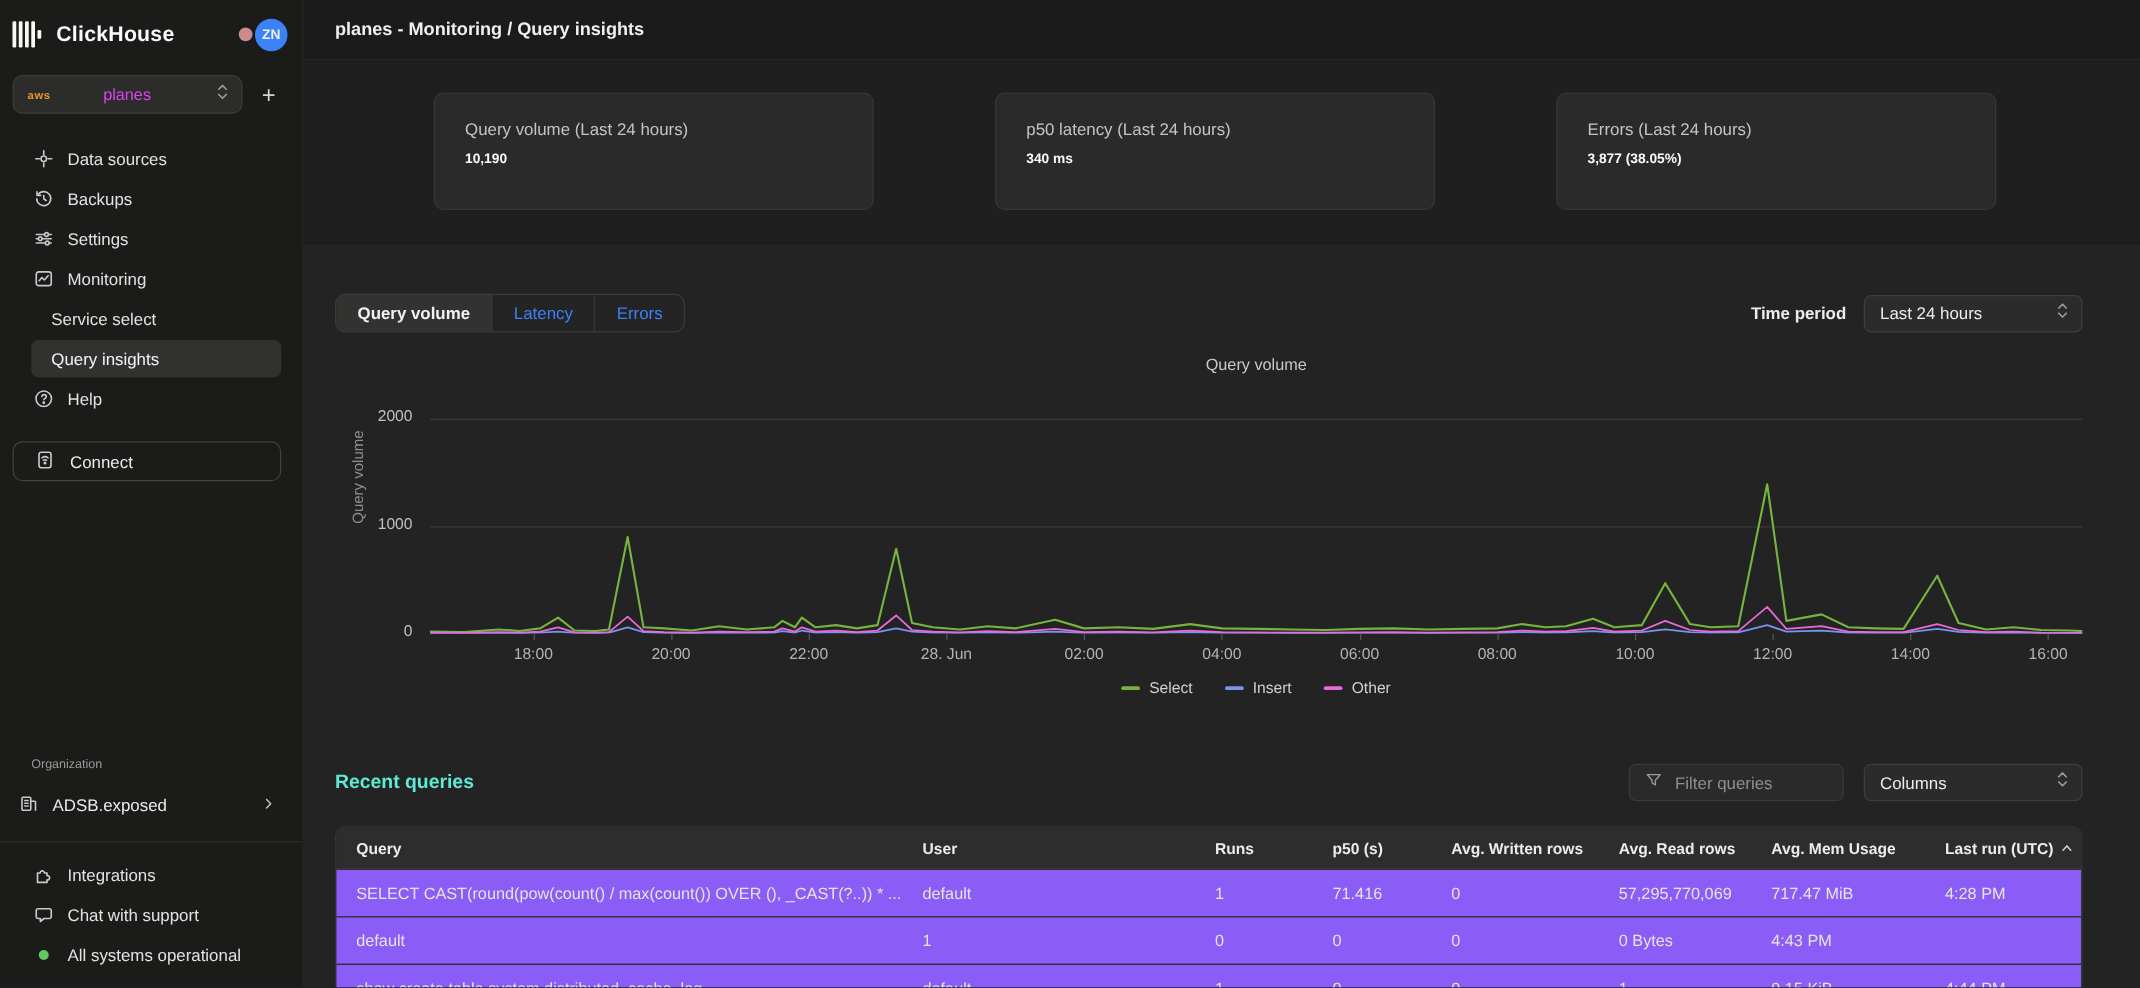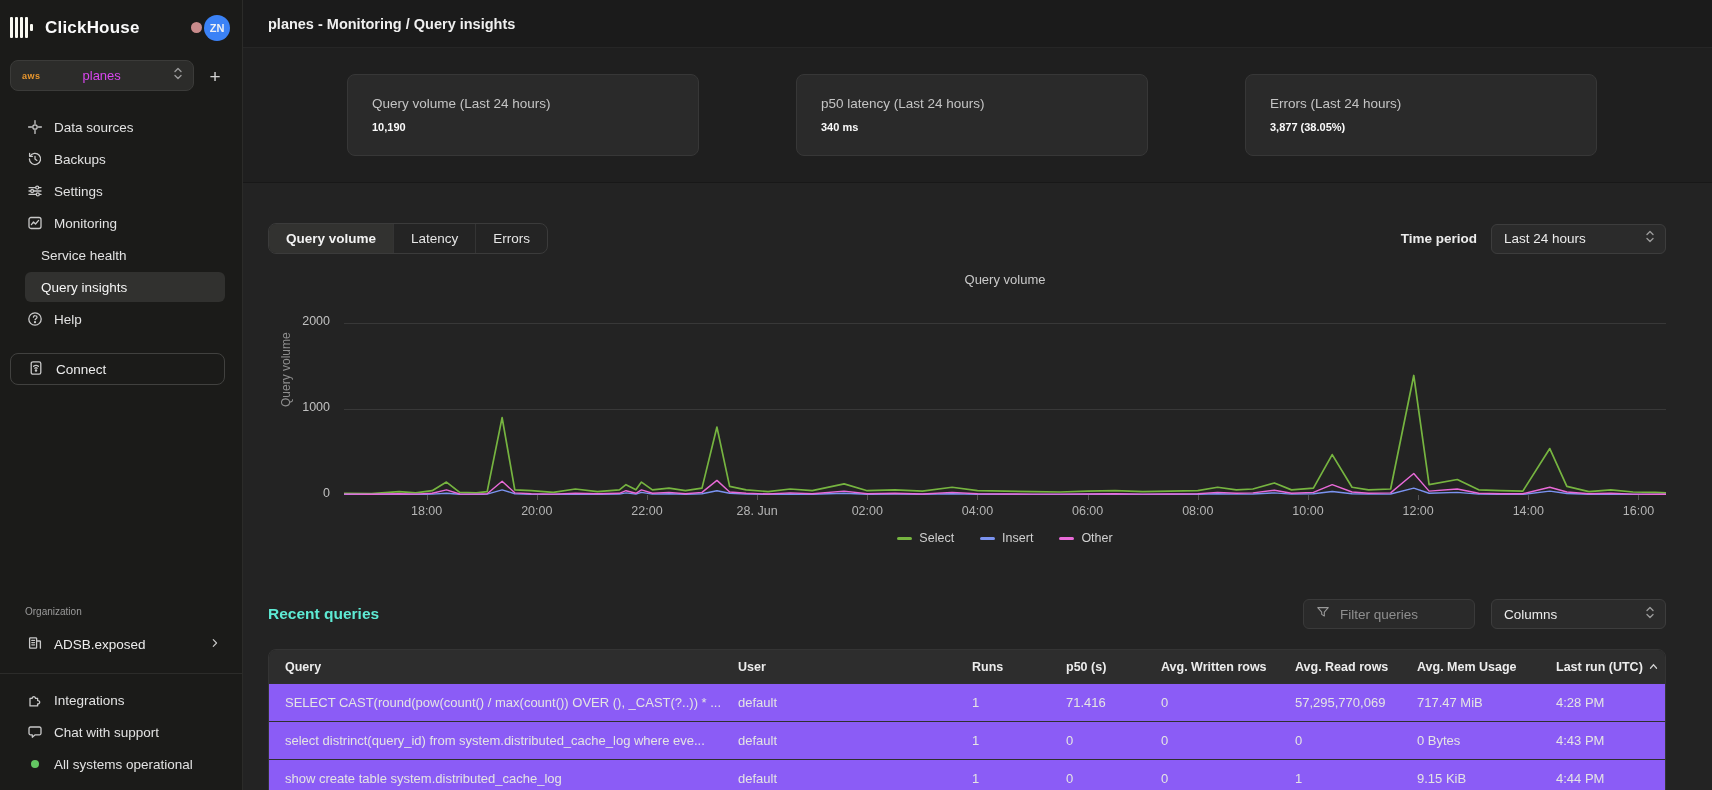--- a/index.html
+++ b/index.html
@@ -36,41 +36,41 @@
     font-size:13.5px; color:#e2e2e2; cursor:pointer; }
   .side-item .ic { width:16px; height:16px; display:flex; align-items:center; justify-content:center; }
   .side-item.indent { padding-left:41px; }
   .side-item.selected { margin:1px 17px 1px 25px; padding-left:16px; height:30px;
     background:#31312f; border-radius:6px; color:#f5f5f5; }
   .connect-btn { margin:18px 17px 0 10px; height:32px; background:none; border:1px solid #41413f;
     border-radius:8px; display:flex; align-items:center; padding-left:17px; gap:12px;
     font-size:13.5px; color:#ececec; cursor:pointer; font-family:inherit; }
   .org-block { margin-top:auto; padding:0 0 0 0; }
   .org-heading { font-size:10px; color:#9a9a9a; padding-left:25px; margin-bottom:12px; }
-  .org-item { height:30px; display:flex; align-items:center; padding:0 20px 0 27px; gap:11px;
+  .org-item { height:30px; display:flex; align-items:center; padding:0 20px 0 15px; gap:11px;
     font-size:13.5px; color:#ececec; cursor:pointer; }
   .org-item .chev { margin-left:auto; }
   .side-divider { height:1px; background:#2c2c2a; margin:14px 0 10px 0; }
   .side-footer { padding-bottom:10px; }
   .status-dot { width:8px; height:8px; border-radius:50%; margin:0 4px; }
   
   main { flex:1; display:flex; flex-direction:column; background:#232323; }
   header.topbar { height:48px; min-height:48px; background:#1b1b1b; border-bottom:1px solid #262626;
     display:flex; align-items:center; padding-left:25px; }
   .breadcrumb { font-size:14.5px; font-weight:700; color:#f0f0f0; }
   .stats-band { background:#1f1f1f; padding:26px 0 26px 104px; display:flex; gap:97px;
     border-bottom:1px solid #181818; }
-  .stat-card { width:352px; height:82px; background:#2a2a2a; border:1px solid #373737; border-radius:8px;
+  .stat-card { width:352px; height:94px; background:#2a2a2a; border:1px solid #373737; border-radius:8px;
     padding:21px 24px; }
   .stat-label { font-size:13.5px; color:#c4c4c4; }
   .stat-value { font-size:11px; font-weight:700; color:#fafafa; margin-top:10px; }
   .content { flex:1; padding:40px 46px 0 25px; background:#232323; overflow:hidden; }
   .tabs-row { display:flex; align-items:center; justify-content:space-between; }
   .tab-group { display:inline-flex; border:1px solid #3b3b3b; border-radius:8px; overflow:hidden; background:#242424; }
-  .tab { padding:7px 17px; font-size:13.5px; color:#e5e5e5; cursor:pointer; border-right:1px solid #343434; }
+  .tab { padding:7px 17px; font-size:13.5px; color:#3b82f6; cursor:pointer; border-right:1px solid #343434; }
   .tab:last-child { border-right:none; }
   .tab.active { background:#323230; color:#f2f2f2; font-weight:700; }
   .time-period { display:flex; align-items:center; gap:14px; }
   .tp-label { font-size:13.5px; font-weight:700; color:#ececec; }
   .select-box { width:175px; height:30px; background:#2b2b2b; border:1px solid #3d3d3d; border-radius:6px;
     display:flex; align-items:center; padding:0 10px 0 12px; cursor:pointer; }
   .select-box .sel-val { flex:1; font-size:13.5px; color:#ececec; }
   .chart-title { margin-left:76px; margin-top:18px; text-align:center; font-size:13px; color:#cacaca; }
   .chart-wrap { display:flex; margin-top:8px; position:relative; }
   .y-axis-title { position:absolute; left:8px; top:95px; transform:rotate(-90deg); transform-origin:center;
@@ -163,21 +163,21 @@
       <div class="side-item">
         <span class="ic">
           <svg width="16" height="16" viewBox="0 0 16 16" fill="none" stroke="#c9c9c9" stroke-width="1.3" stroke-linecap="round" stroke-linejoin="round">
             <rect x="2" y="2.5" width="12" height="11" rx="2"></rect>
             <path d="M4.4 9.6l2.1-2.6 2 2 3.1-3.6"></path>
           </svg>
         </span>
         <span>Monitoring</span>
       </div>
       <div class="side-item indent">
-        <span>Service health</span>
+        <span>Service select</span>
       </div>
       <div class="side-item indent selected">
         <span>Query insights</span>
       </div>
       <div class="side-item">
         <span class="ic">
           <svg width="16" height="16" viewBox="0 0 16 16" fill="none" stroke="#c9c9c9" stroke-width="1.3" stroke-linecap="round" stroke-linejoin="round">
             <circle cx="8" cy="8" r="6.2"></circle>
             <path d="M6.4 6.2c.2-1 1-1.6 1.9-1.5 1 0 1.7.7 1.7 1.6 0 1.2-1.6 1.4-1.9 2.4"></path>
             <circle cx="8" cy="11.2" r="0.5" fill="#c9c9c9"></circle>
@@ -379,21 +379,20 @@
           <div class="t-cell">SELECT CAST(round(pow(count() / max(count()) OVER (), _CAST(?..)) * ...</div>
           <div class="t-cell">default</div>
           <div class="t-cell">1</div>
           <div class="t-cell">71.416</div>
           <div class="t-cell">0</div>
           <div class="t-cell">57,295,770,069</div>
           <div class="t-cell">717.47 MiB</div>
           <div class="t-cell">4:28 PM</div>
         </div>
         <div class="t-row body">
-          <div class="t-cell">select distrinct(query_id) from system.distributed_cache_log where eve...</div>
           <div class="t-cell">default</div>
           <div class="t-cell">1</div>
           <div class="t-cell">0</div>
           <div class="t-cell">0</div>
           <div class="t-cell">0</div>
           <div class="t-cell">0 Bytes</div>
           <div class="t-cell">4:43 PM</div>
         </div>
         <div class="t-row body">
           <div class="t-cell">show create table system.distributed_cache_log</div>

